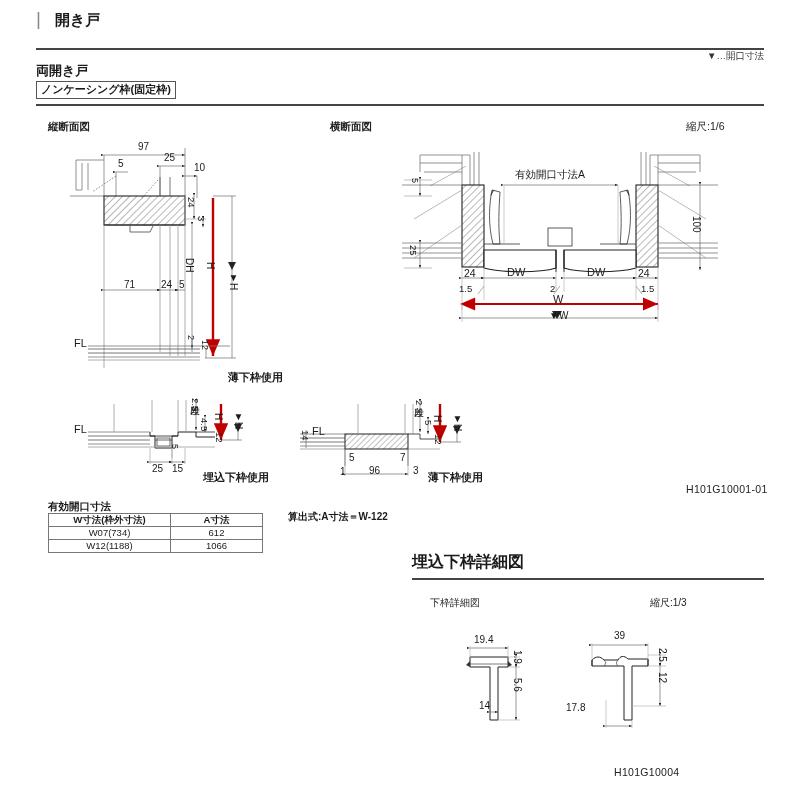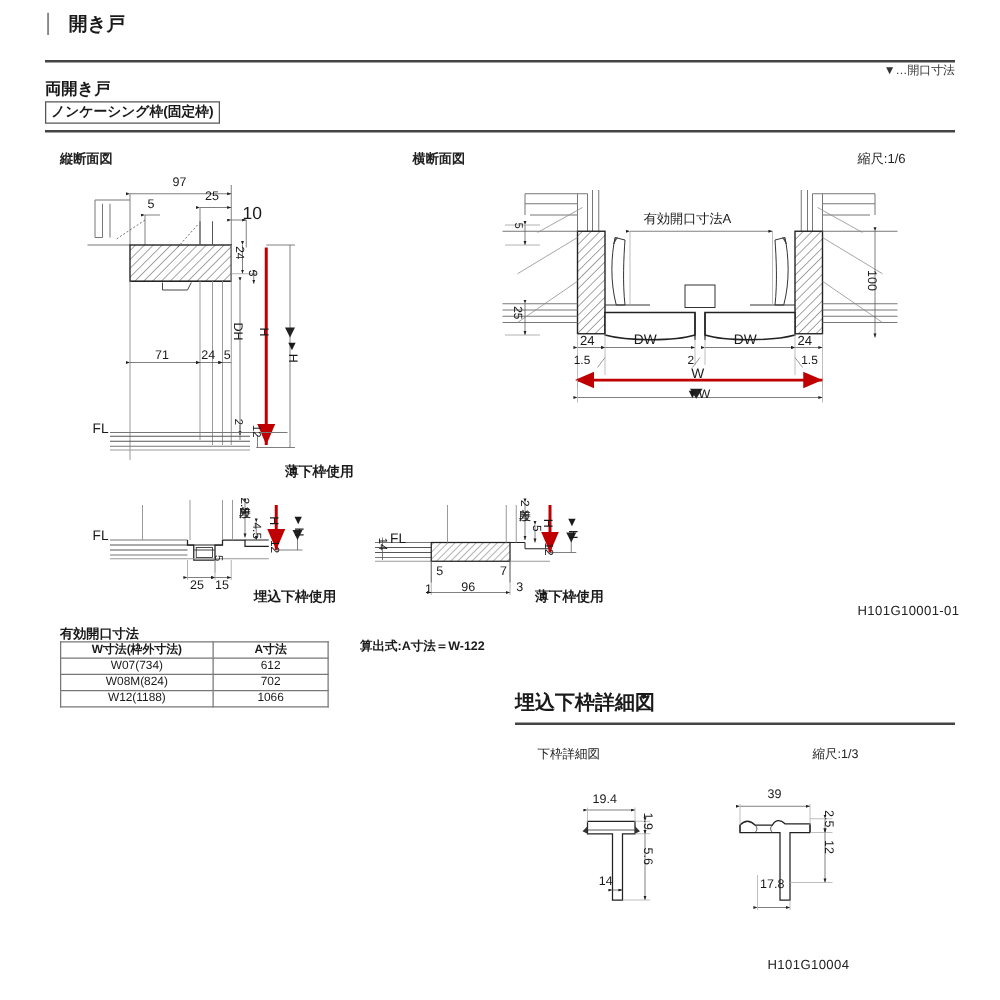--- a/index.html
+++ b/index.html
@@ -87,24 +87,20 @@
     <thead>
       <tr>
         <th style="width:122px">W寸法(枠外寸法)</th>
         <th style="width:92px">A寸法</th>
       </tr>
     </thead>
     <tbody>
       <tr>
         <td>W07(734)</td>
         <td>612</td>
-      </tr>
-      <tr>
-        <td>W08M(824)</td>
-        <td>702</td>
       </tr>
       <tr>
         <td>W12(1188)</td>
         <td>1066</td>
       </tr>
     </tbody>
   </table>
   <div class="formula">算出式:A寸法＝W-122</div>
 
   <svg viewBox="0 0 800 800">
@@ -413,21 +409,21 @@
         <line x1="632" y1="706" x2="666" y2="706" stroke="#aaa"></line>
         <line x1="606" y1="726" x2="632" y2="726" marker-start="url(#arS)" marker-end="url(#arS)"></line>
         <line x1="606" y1="700" x2="606" y2="728" stroke="#aaa"></line>
         <line x1="632" y1="720" x2="632" y2="728" stroke="#aaa"></line>
       </g>
     </g>
   </svg>
 
   <div style="position:absolute;left:138px;top:141px;font-size:10px;">97</div>
   <div style="position:absolute;left:164px;top:152px;font-size:10px;">25</div>
-  <div style="position:absolute;left:194px;top:162px;font-size:14px;">10</div>
+  <div style="position:absolute;left:194px;top:162px;font-size:10px;">10</div>
   <div style="position:absolute;left:118px;top:158px;font-size:10px;">5</div>
   <div style="position:absolute;left:186px;top:197px;font-size:9.5px;writing-mode:vertical-rl;">24</div>
   <div style="position:absolute;left:196px;top:216px;font-size:9.5px;writing-mode:vertical-rl;">3</div>
   <div style="position:absolute;left:124px;top:279px;font-size:10px;">71</div>
   <div style="position:absolute;left:161px;top:279px;font-size:10px;">24</div>
   <div style="position:absolute;left:179px;top:279px;font-size:10px;">5</div>
   <div style="position:absolute;left:184px;top:258px;font-size:10px;writing-mode:vertical-rl;">DH</div>
   <div style="position:absolute;left:205px;top:262px;font-size:10px;writing-mode:vertical-rl;">H</div>
   <div style="position:absolute;left:228px;top:272px;font-size:10px;writing-mode:vertical-rl;">▼H</div>
   <div style="position:absolute;left:186px;top:335px;font-size:9px;writing-mode:vertical-rl;">2</div>
@@ -475,15 +471,15 @@
   <div style="position:absolute;left:549px;top:310px;font-size:10px;">▼W</div>
 
   <div style="position:absolute;left:474px;top:634px;font-size:10px;">19.4</div>
   <div style="position:absolute;left:512px;top:650px;font-size:10px;writing-mode:vertical-rl;">1.9</div>
   <div style="position:absolute;left:512px;top:678px;font-size:10px;writing-mode:vertical-rl;">5.6</div>
   <div style="position:absolute;left:479px;top:700px;font-size:10px;">14</div>
 
   <div style="position:absolute;left:614px;top:630px;font-size:10px;">39</div>
   <div style="position:absolute;left:657px;top:648px;font-size:10px;writing-mode:vertical-rl;">2.5</div>
   <div style="position:absolute;left:657px;top:672px;font-size:10px;writing-mode:vertical-rl;">12</div>
-  <div style="position:absolute;left:608px;top:702px;font-size:10px;">17.8</div>
+  <div style="position:absolute;left:566px;top:702px;font-size:10px;">17.8</div>
 
 </div>
 
 </body></html>

